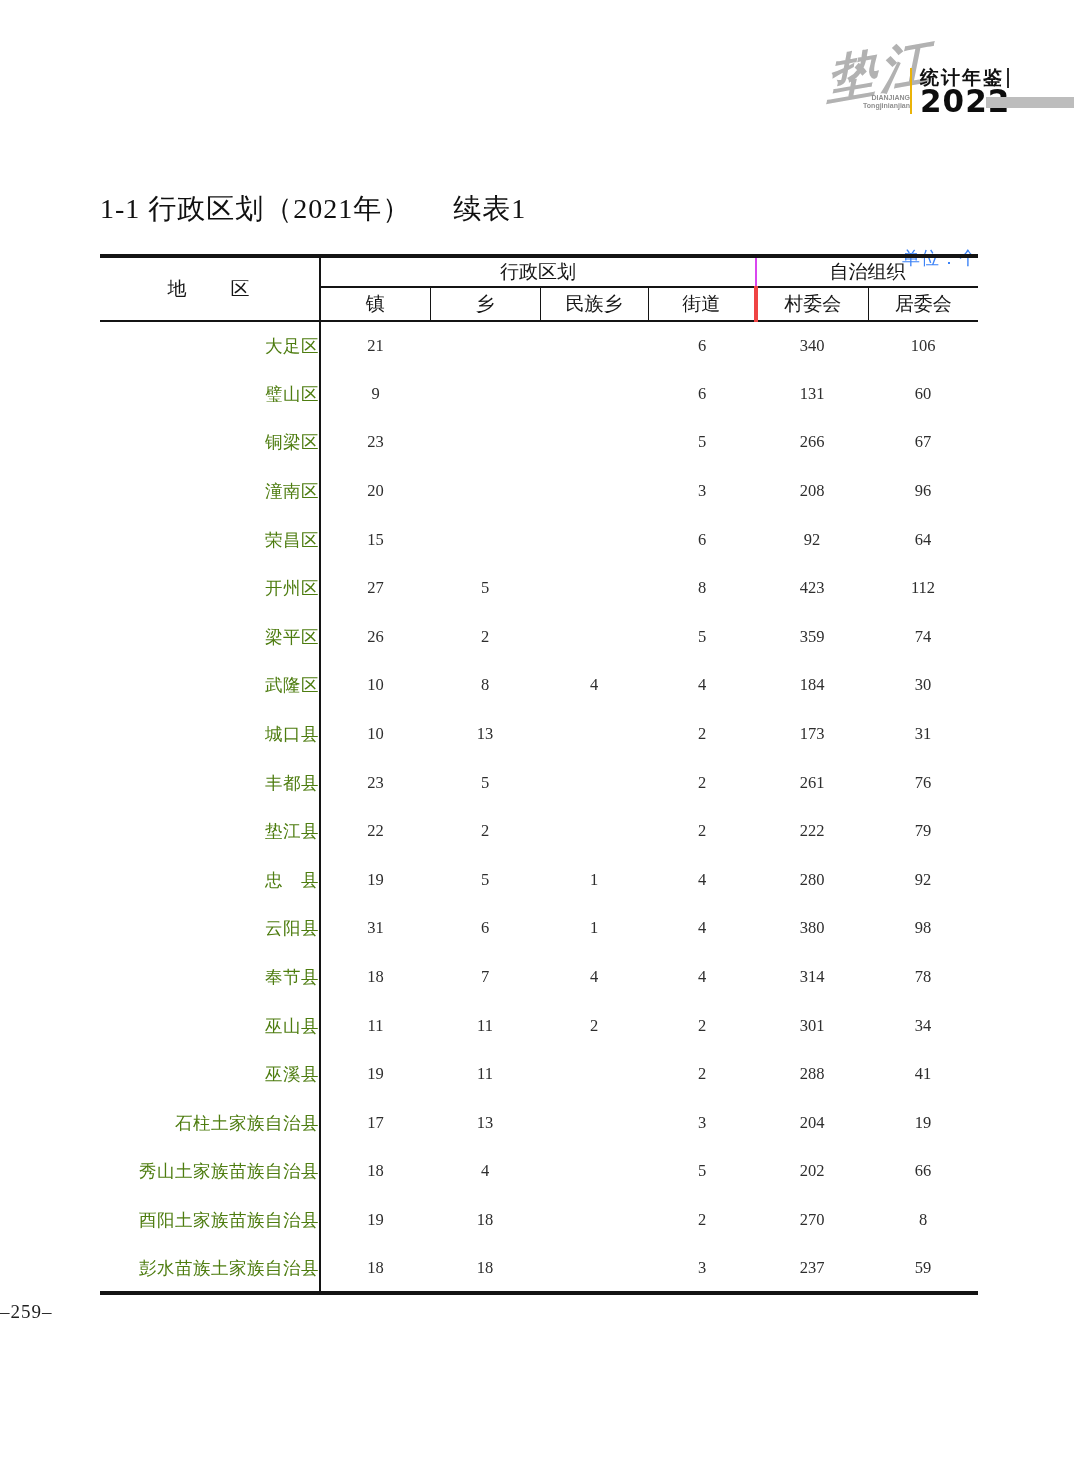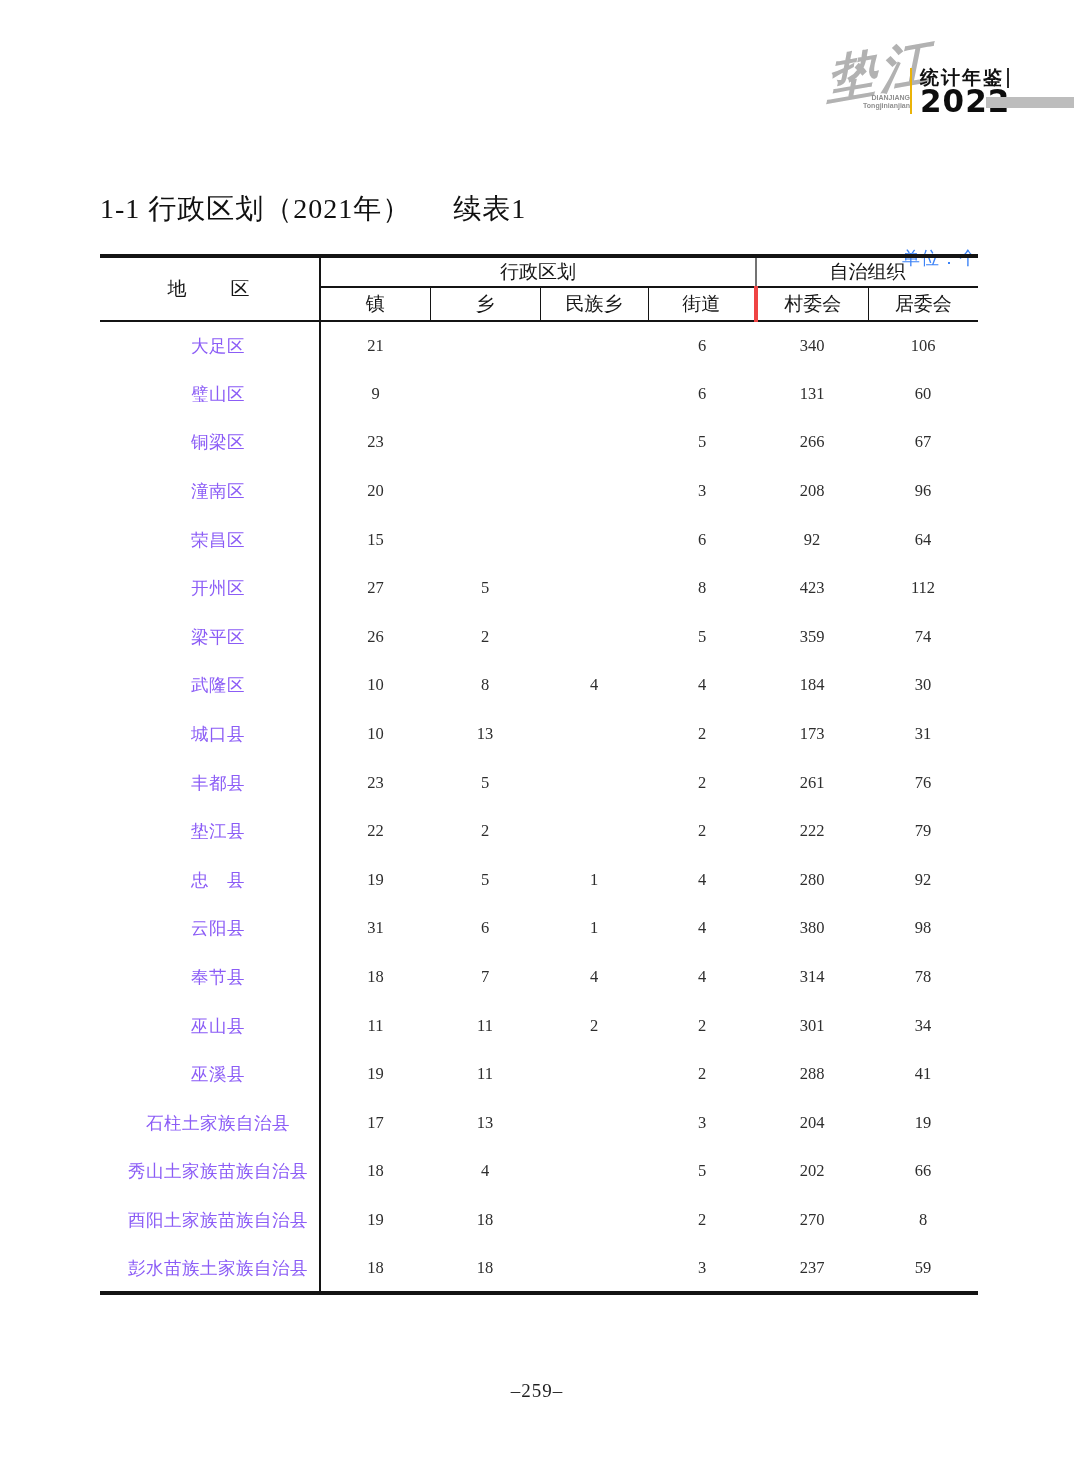--- a/index.html
+++ b/index.html
@@ -85,41 +85,41 @@
     font-family: "Liberation Sans", "DejaVu Sans", sans-serif;
     font-weight: 500; font-size: 19px; color: #151515;
     text-align: center; vertical-align: middle;
   }
   th.region-h {
     border-right: 2px solid #141414;
     border-bottom: 2px solid #141414;
     letter-spacing: 2px;
   }
   tr.group-row th.grp { height: 31px; border-bottom: 2px solid #141414; }
-  tr.group-row th.grp-right { border-left: 2px solid #737373; }
+  tr.group-row th.grp-right { border-left: 2px solid #d946ef; }
   tr.sub-row th { height: 34px; border-bottom: 2px solid #141414; }
   tr.sub-row th.sep { border-left: 1px solid #141414; }
   tr.sub-row th.grp-left { border-left: 4px solid #ef4444; }
 
   td {
     height: 48.6px;
     vertical-align: middle;
     font-size: 17px; color: #2e2e2e;
   }
   td.region {
     border-right: 2px solid #141414;
-    text-align: center; padding-left: 17px;
-    font-size: 17.5px; color: #8b5cf6; letter-spacing: 0.5px;
+    text-align: right; padding-left: 17px;
+    font-size: 17.5px; color: #4d7c0f; letter-spacing: 0.5px;
   }
   td.val { text-align: center; font-size: 16.5px; }
 
   
   .pageno {
-    position: absolute; left: 0; right: 0; top: 1380px;
-    text-align: center; font-size: 19px; color: #1f1f1f; letter-spacing: 1px;
+    position: absolute; left: 0; right: 0; top: 1301px;
+    text-align: left; font-size: 19px; color: #1f1f1f; letter-spacing: 1px;
   }
 </style>
 </head>
 <body>
 
 <div class="page">
 
   <div class="logo">
     <div class="logo-script">垫江</div>
     <div class="logo-en">

